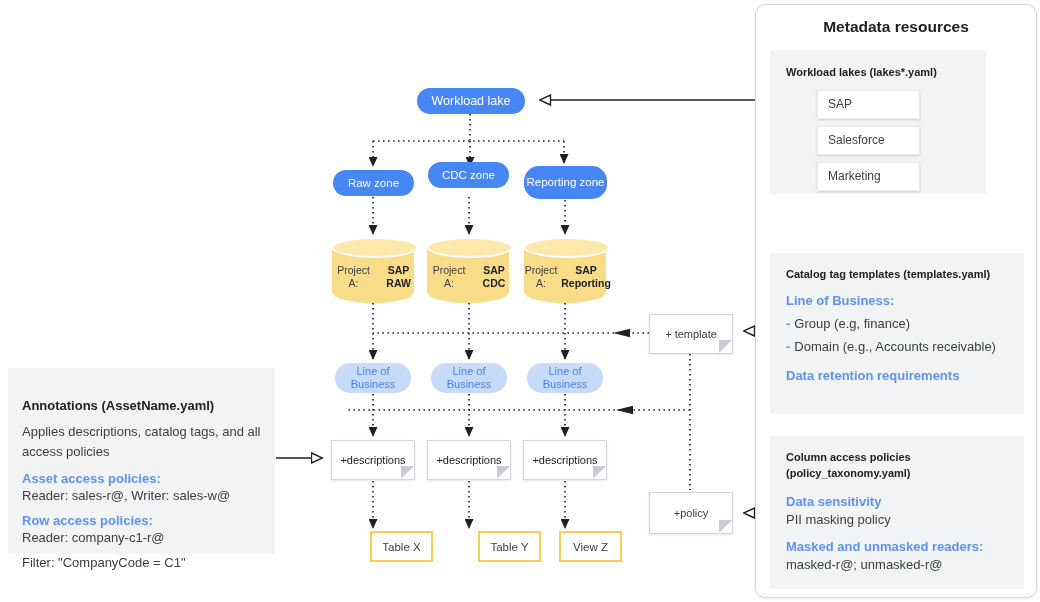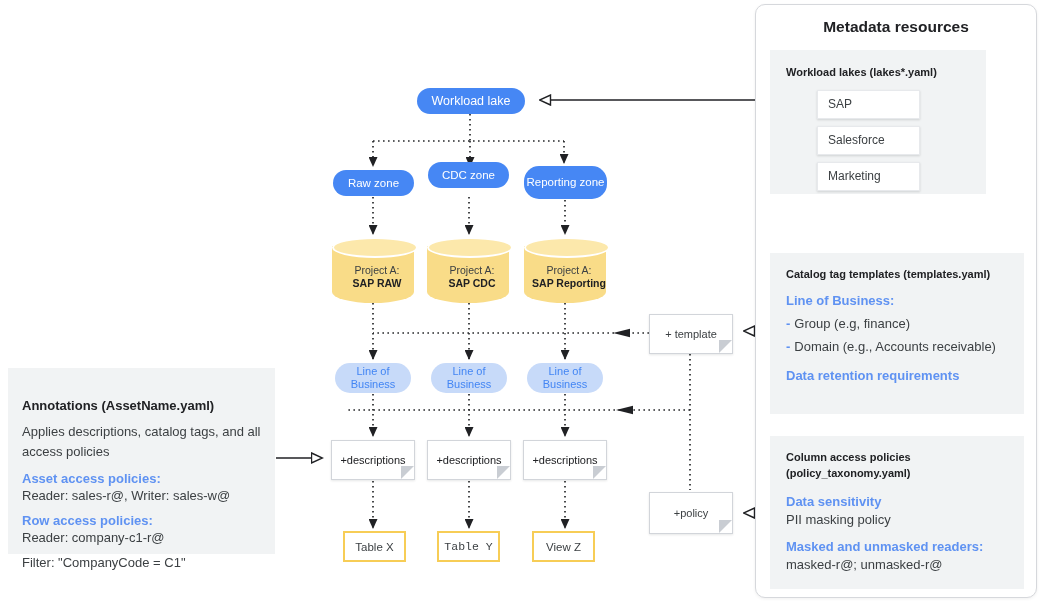--- a/index.html
+++ b/index.html
@@ -20,21 +20,21 @@
   #z1 { left:333px; top:170px; width:81px; height:26px; }
   #z2 { left:428px; top:162px; width:81px; height:26px; }
   #z3 { left:524px; top:166px; width:83px; height:33px; }
 
   
   .cyl { position:absolute; top:246px; width:82px; height:57px;
          background:#f9dc88; border-radius:0 0 41px 41px / 0 0 11px 11px; }
   .cyl::before { content:""; position:absolute; top:-9px; left:0; width:82px; height:17px;
          background:#fce8ab; border-radius:50%; border:2px solid #fff; }
   .cyl .ctext { position:absolute; left:0; top:6px; width:90px; height:50px; display:flex;
-         flex-direction:column; align-items:center; justify-content:center;
+         flex-direction:row; align-items:center; justify-content:center;
          text-align:center; line-height:1.25; }
   .cyl .cpre { font-size:10.5px; color:#3c4043; }
   .cyl .cname { font-size:10.5px; font-weight:bold; color:#202124; }
   #c1 { left:332px; } #c2 { left:427px; } #c3 { left:524px; }
 
   
   .lob { position:absolute; top:363px; width:76px; height:30px; background:#c7daf9;
          color:#4285f4; border-radius:15px; display:flex; align-items:center;
          justify-content:center; text-align:center; font-size:11px; line-height:1.18; }
   #l1 { left:335px; } #l2 { left:431px; } #l3 { left:527px; }
@@ -46,22 +46,22 @@
   .note::after { content:""; position:absolute; right:0; bottom:0; width:13px; height:13px;
           background:#c9cdd3; clip-path:polygon(0 0, 100% 0, 0 100%); }
   .desc { top:440px; width:84px; height:40px; font-weight:500; }
   #d1 { left:331px; } #d2 { left:427px; } #d3 { left:523px; }
   #tpl { left:649px; top:314px; width:84px; height:40px; color:#3c4043; }
   #pol { left:649px; top:492px; width:84px; height:42px; color:#3c4043; }
 
   
   .tbl { position:absolute; top:531px; width:63px; height:31px; background:#fff;
          border:2px solid #f7cd56; display:flex; align-items:center; justify-content:center;
-         font-size:11.5px; color:#3c4043; }
-  #t1 { left:343px; } #t2 { left:437px;font-family:Liberation Mono, monospace; } #t3 { left:532px; }
+         font-size:11.5px; color:#3c4043;margin-left:27px; }
+  #t1 { left:343px; } #t2 { left:451px; } #t3 { left:532px; }
 
   
   #left-panel { position:absolute; left:8px; top:368px; width:267px; height:186px;
          background:#f1f3f4; padding:30px 14px; font-size:13px; color:#3c4043; }
   #left-panel .lp-title { font-weight:bold; color:#202124; margin-bottom:9px; }
   #left-panel .lp-desc { line-height:1.5; margin-bottom:10px; }
   .blue-h { color:#5f92f2; font-weight:bold; }
   #left-panel .lp-val { margin:2px 0 10px 0; }
 
   

